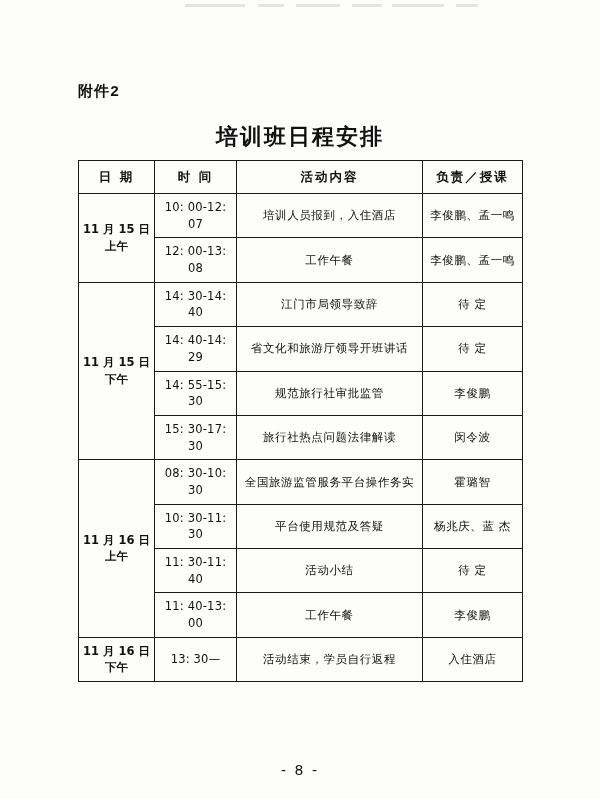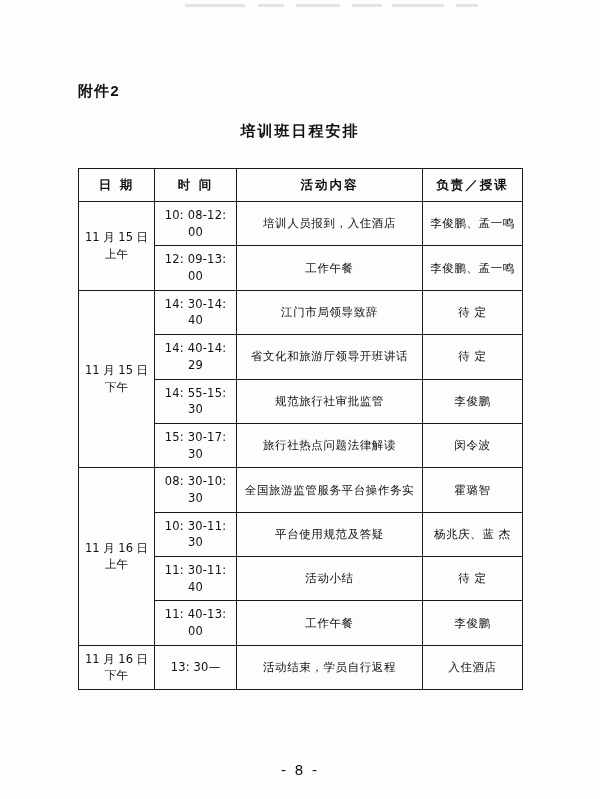--- a/index.html
+++ b/index.html
@@ -45,29 +45,29 @@
     font-weight: bold;
     letter-spacing: 1px;
     font-family: Liberation Mono, monospace;
   }
   .doc-title {
     position: absolute;
     top: 122px;
     left: 0;
     width: 100%;
     text-align: center;
-    font-size: 15px;
+    font-size: 22px;
     font-weight: bold;
     letter-spacing: 2px;
     font-family: Liberation Serif, serif;
   }
   table.schedule {
     position: absolute;
     left: 78px;
-    top: 168px;
+    top: 160px;
     width: 444px;
     border-collapse: collapse;
     table-layout: fixed;
     padding-left: 36px;
   }
   table.schedule td {
     border: 1px solid #1a1a1a;
     text-align: center;
     vertical-align: middle;
     font-size: 11.5px;
@@ -82,20 +82,21 @@
     padding: 7px 2px;
   }
   .col-date { width: 76px; }
   .col-time { width: 82px; }
   .col-act  { width: 186px; }
   .col-resp { width: 100px; }
 
   td.date-cell {
     line-height: 1.7;
     font-size: 11.5px;
+    font-weight: bold;
   }
   td.time-cell {
     font-size: 11px;
     letter-spacing: .2px;
   }
   td.act-cell {
     letter-spacing: .6px;
   }
   td.resp-cell {
     letter-spacing: .6px;
@@ -144,26 +145,26 @@
         <td>时 间</td>
         <td>活动内容</td>
         <td>负责／授课</td>
       </tr>
 
       <tr>
         <td class="date-cell" rowspan="2">
           <span>11 月 15 日</span><br>
           <span>上午</span>
         </td>
-        <td class="time-cell">10: 08-12: 00</td>
+        <td class="time-cell">10: 00-12: 07</td>
         <td class="act-cell">培训人员报到，入住酒店</td>
         <td class="resp-cell">李俊鹏、孟一鸣</td>
       </tr>
       <tr>
-        <td class="time-cell">12: 09-13: 00</td>
+        <td class="time-cell">12: 00-13: 08</td>
         <td class="act-cell">工作午餐</td>
         <td class="resp-cell">李俊鹏、孟一鸣</td>
       </tr>
 
       <tr>
         <td class="date-cell" rowspan="4">
           <span>11 月 15 日</span><br>
           <span>下午</span>
         </td>
         <td class="time-cell">14: 30-14: 40</td>

